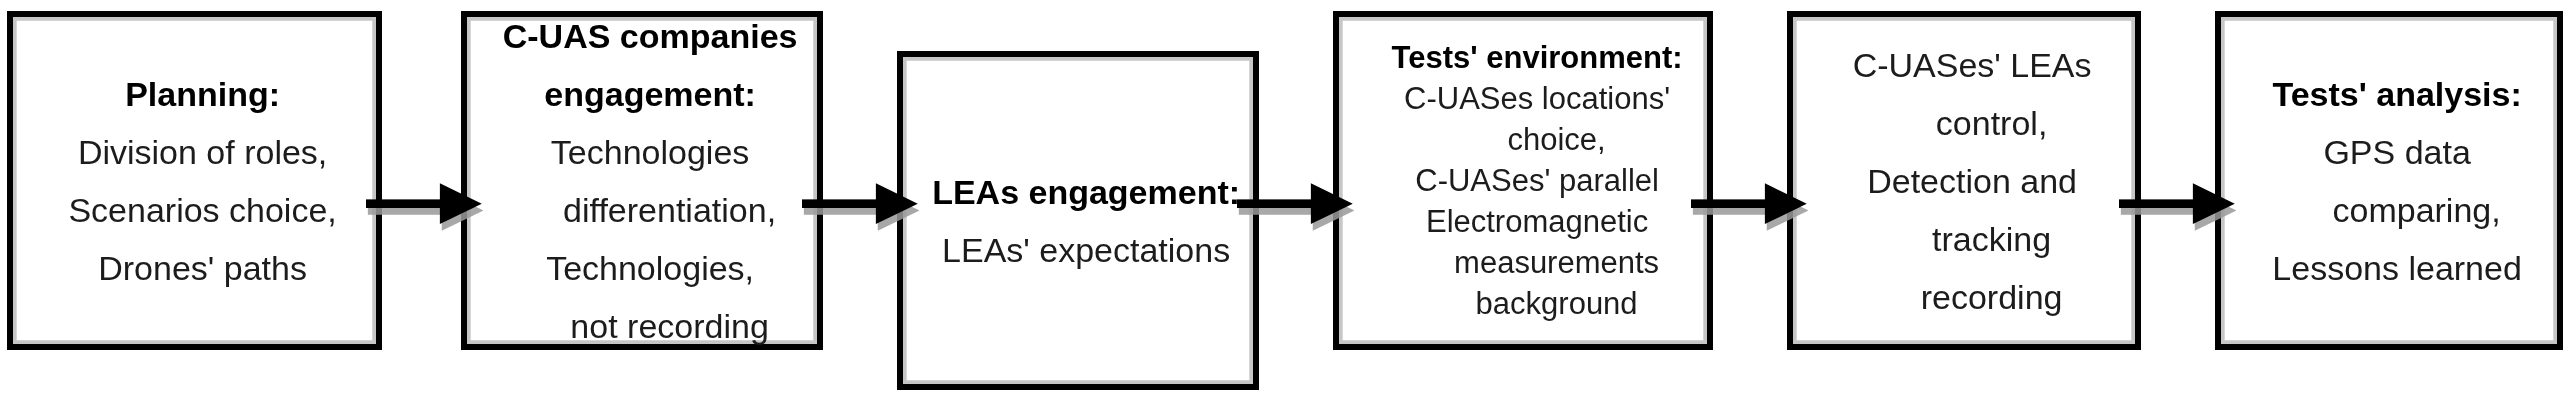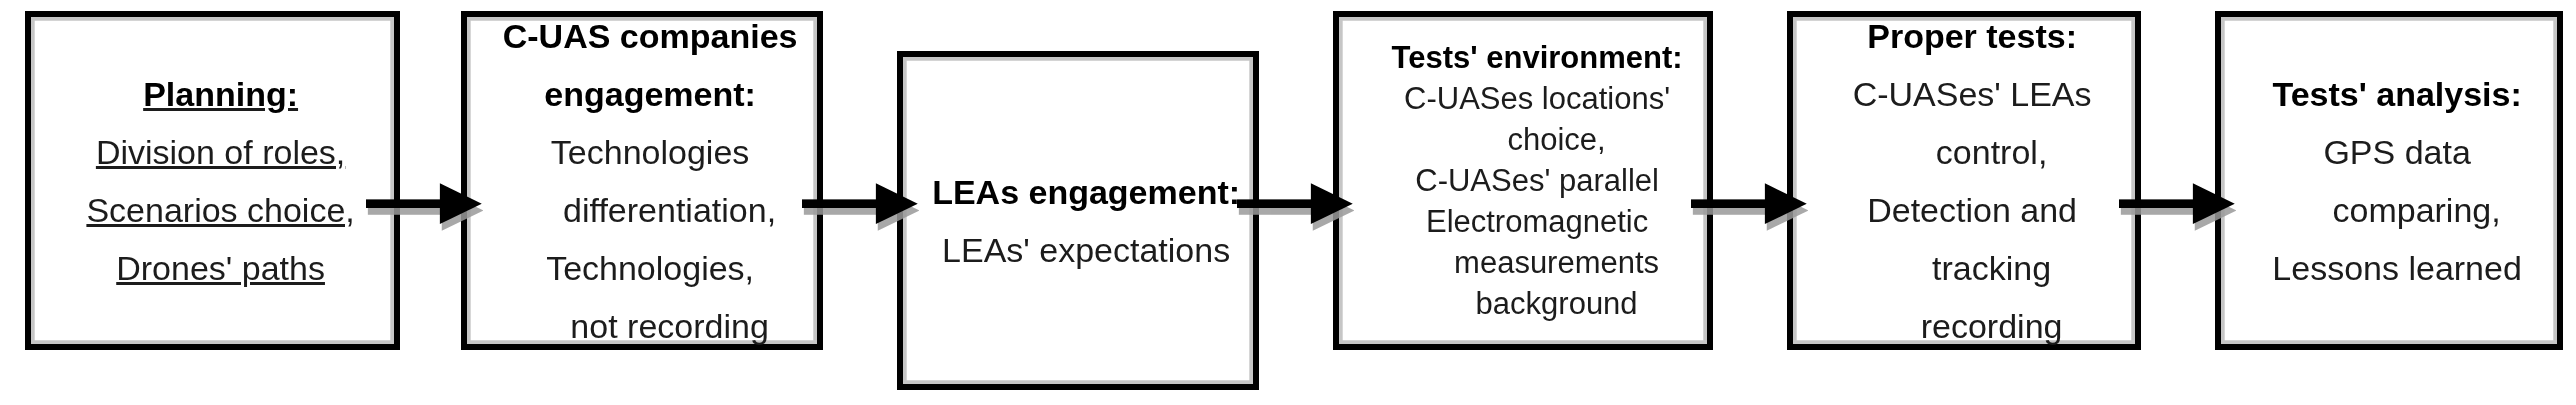--- a/index.html
+++ b/index.html
@@ -61,21 +61,21 @@
     height: 62px;
     z-index: 2;
   }
   .arrow svg { display: block; width: 100%; height: 100%; }
 </style>
 </head>
 <body>
 
 <div class="canvas">
 
-  <div class="box" style="left:25px;   width:375px;text-decoration:underline;">
+  <div class="box" style="left:7px;   width:375px;">
       <div class="line bold">Planning:</div>
       <div class="line">Division of roles,</div>
       <div class="line">Scenarios choice,</div>
       <div class="line">Drones' paths</div>
     </div>
   <div class="box" style="left:461px;  width:362px;">
       <div class="line bold">C-UAS companies</div>
       <div class="line bold">engagement:</div>
       <div class="line">Technologies</div>
       <div class="line indent">differentiation,</div>
@@ -89,21 +89,20 @@
   <div class="box small" style="left:1333px; width:380px;">
       <div class="line bold">Tests' environment:</div>
       <div class="line">C-UASes locations'</div>
       <div class="line indent">choice,</div>
       <div class="line">C-UASes' parallel</div>
       <div class="line">Electromagnetic</div>
       <div class="line indent">measurements</div>
       <div class="line indent">background</div>
     </div>
   <div class="box" style="left:1787px; width:354px;">
-      <div class="line bold">Proper tests:</div>
       <div class="line">C-UASes' LEAs</div>
       <div class="line indent">control,</div>
       <div class="line">Detection and</div>
       <div class="line indent">tracking</div>
       <div class="line indent">recording</div>
     </div>
   <div class="box" style="left:2215px; width:348px;">
       <div class="line bold">Tests' analysis:</div>
       <div class="line">GPS data</div>
       <div class="line indent">comparing,</div>

